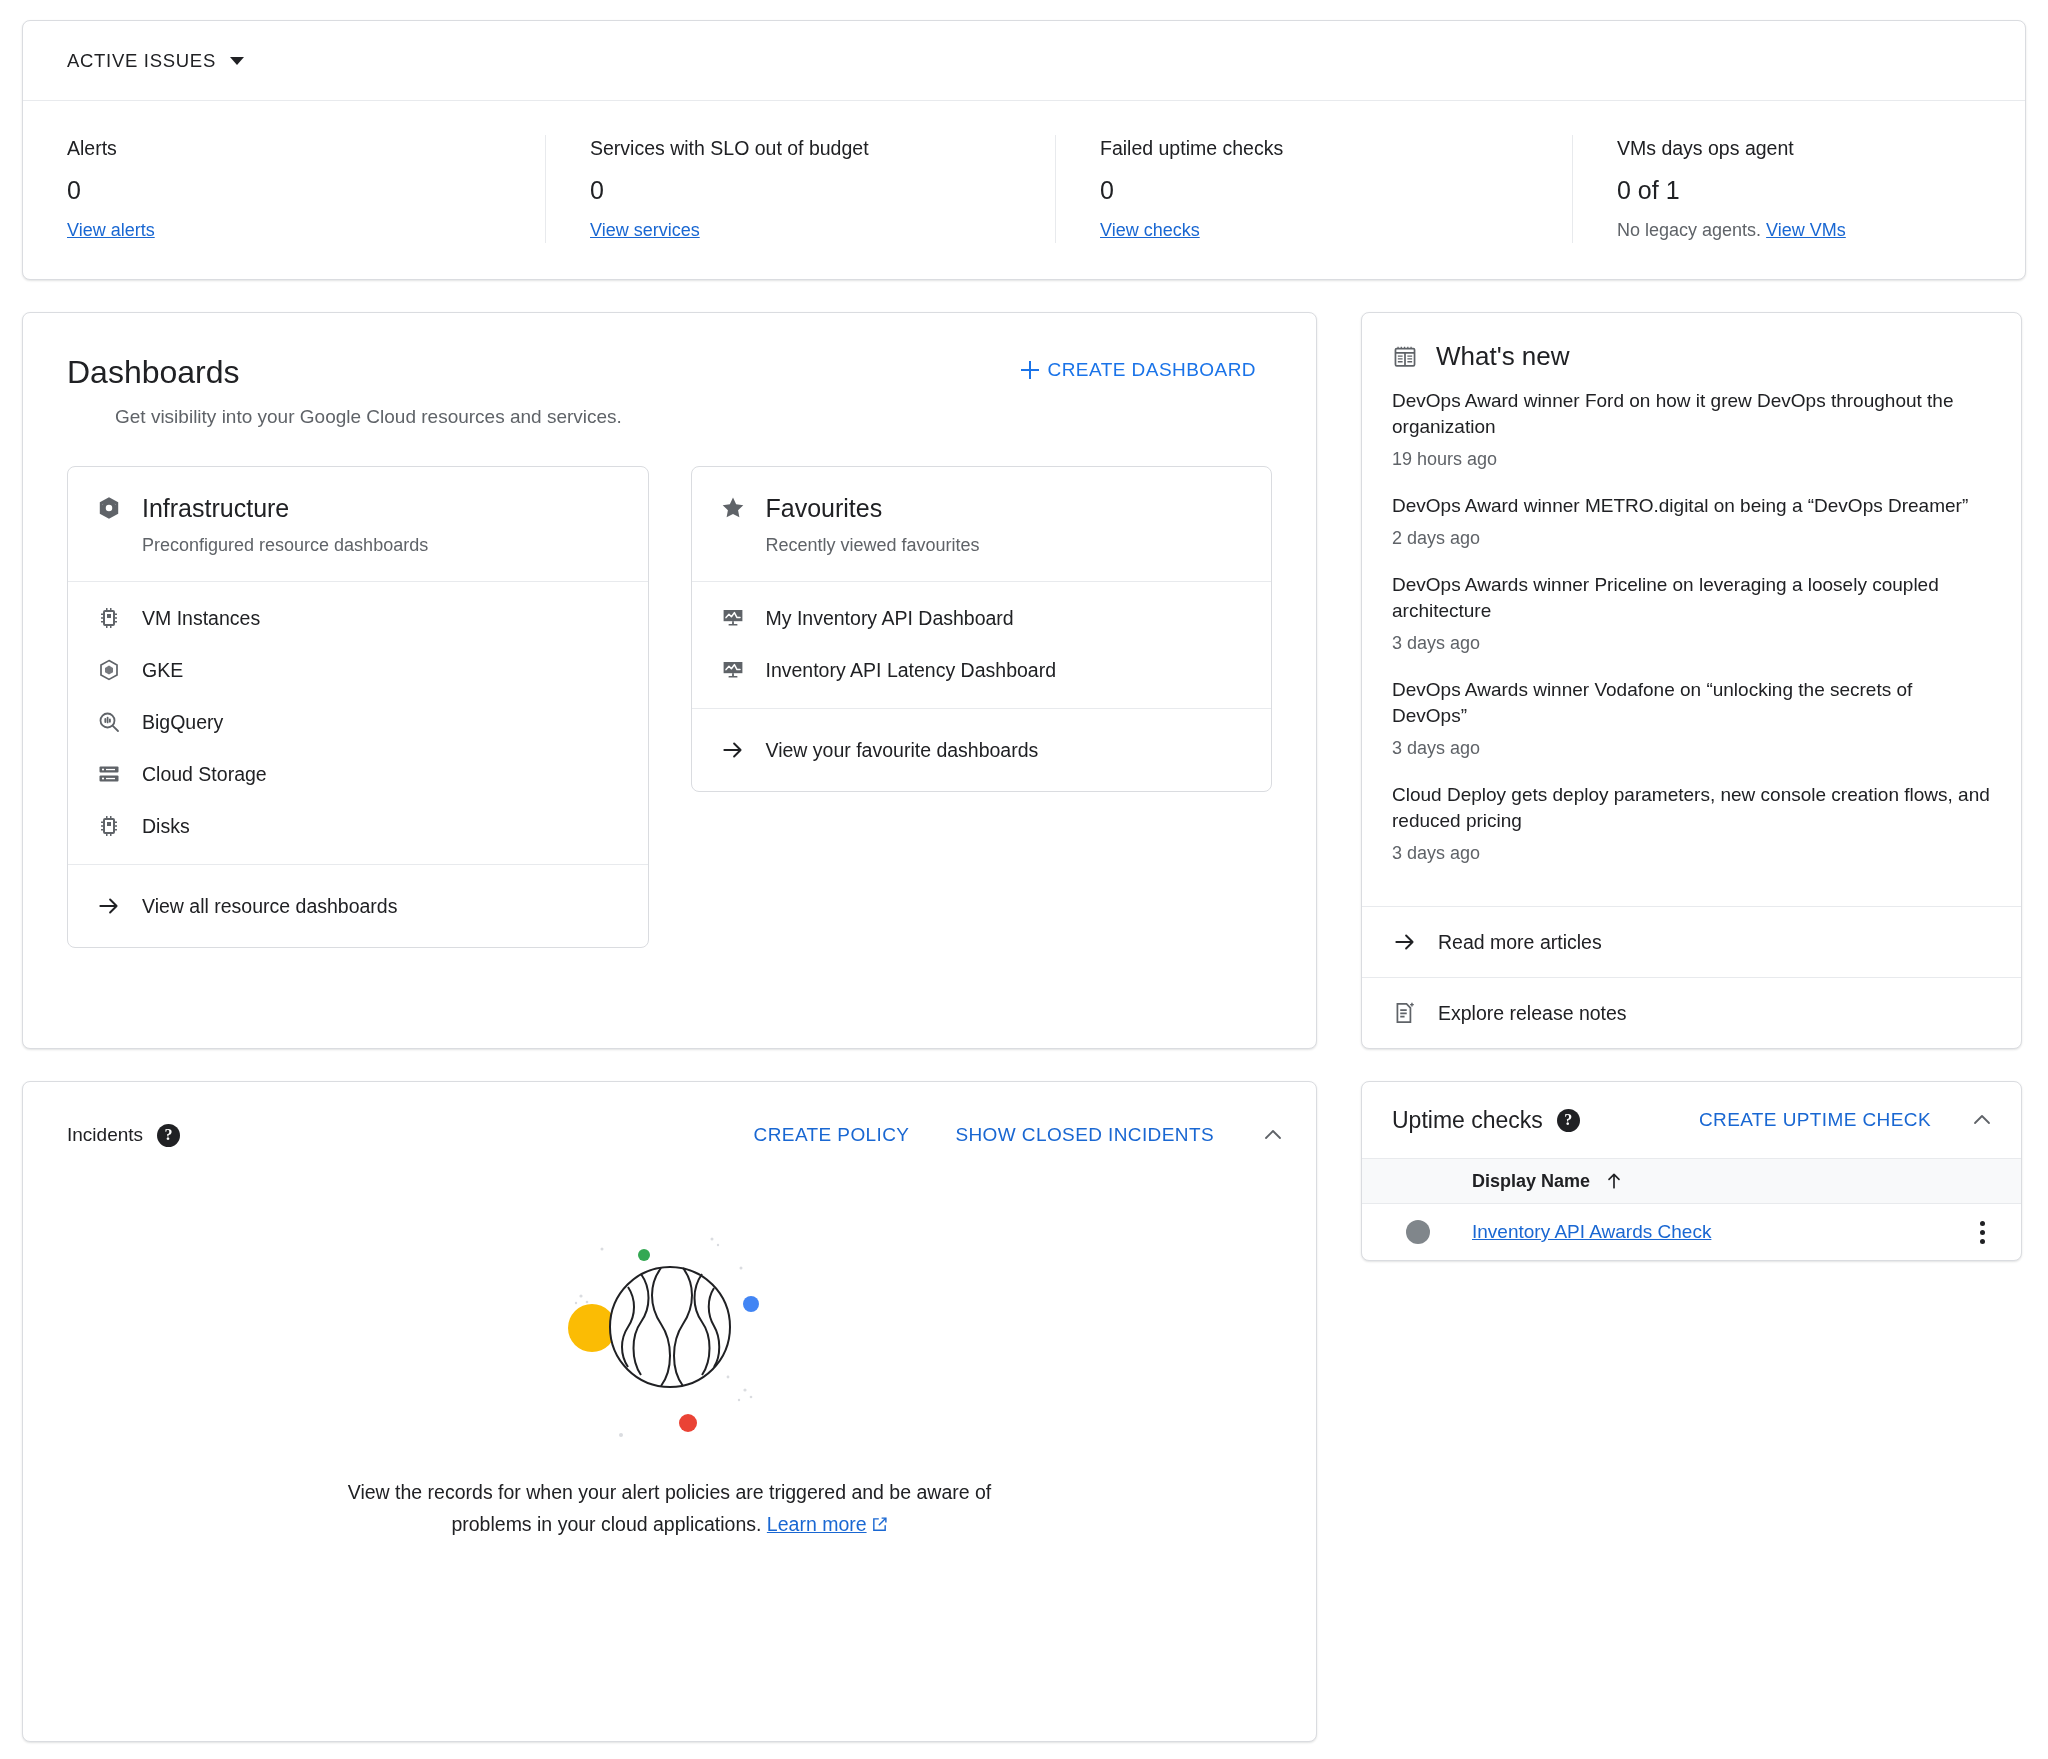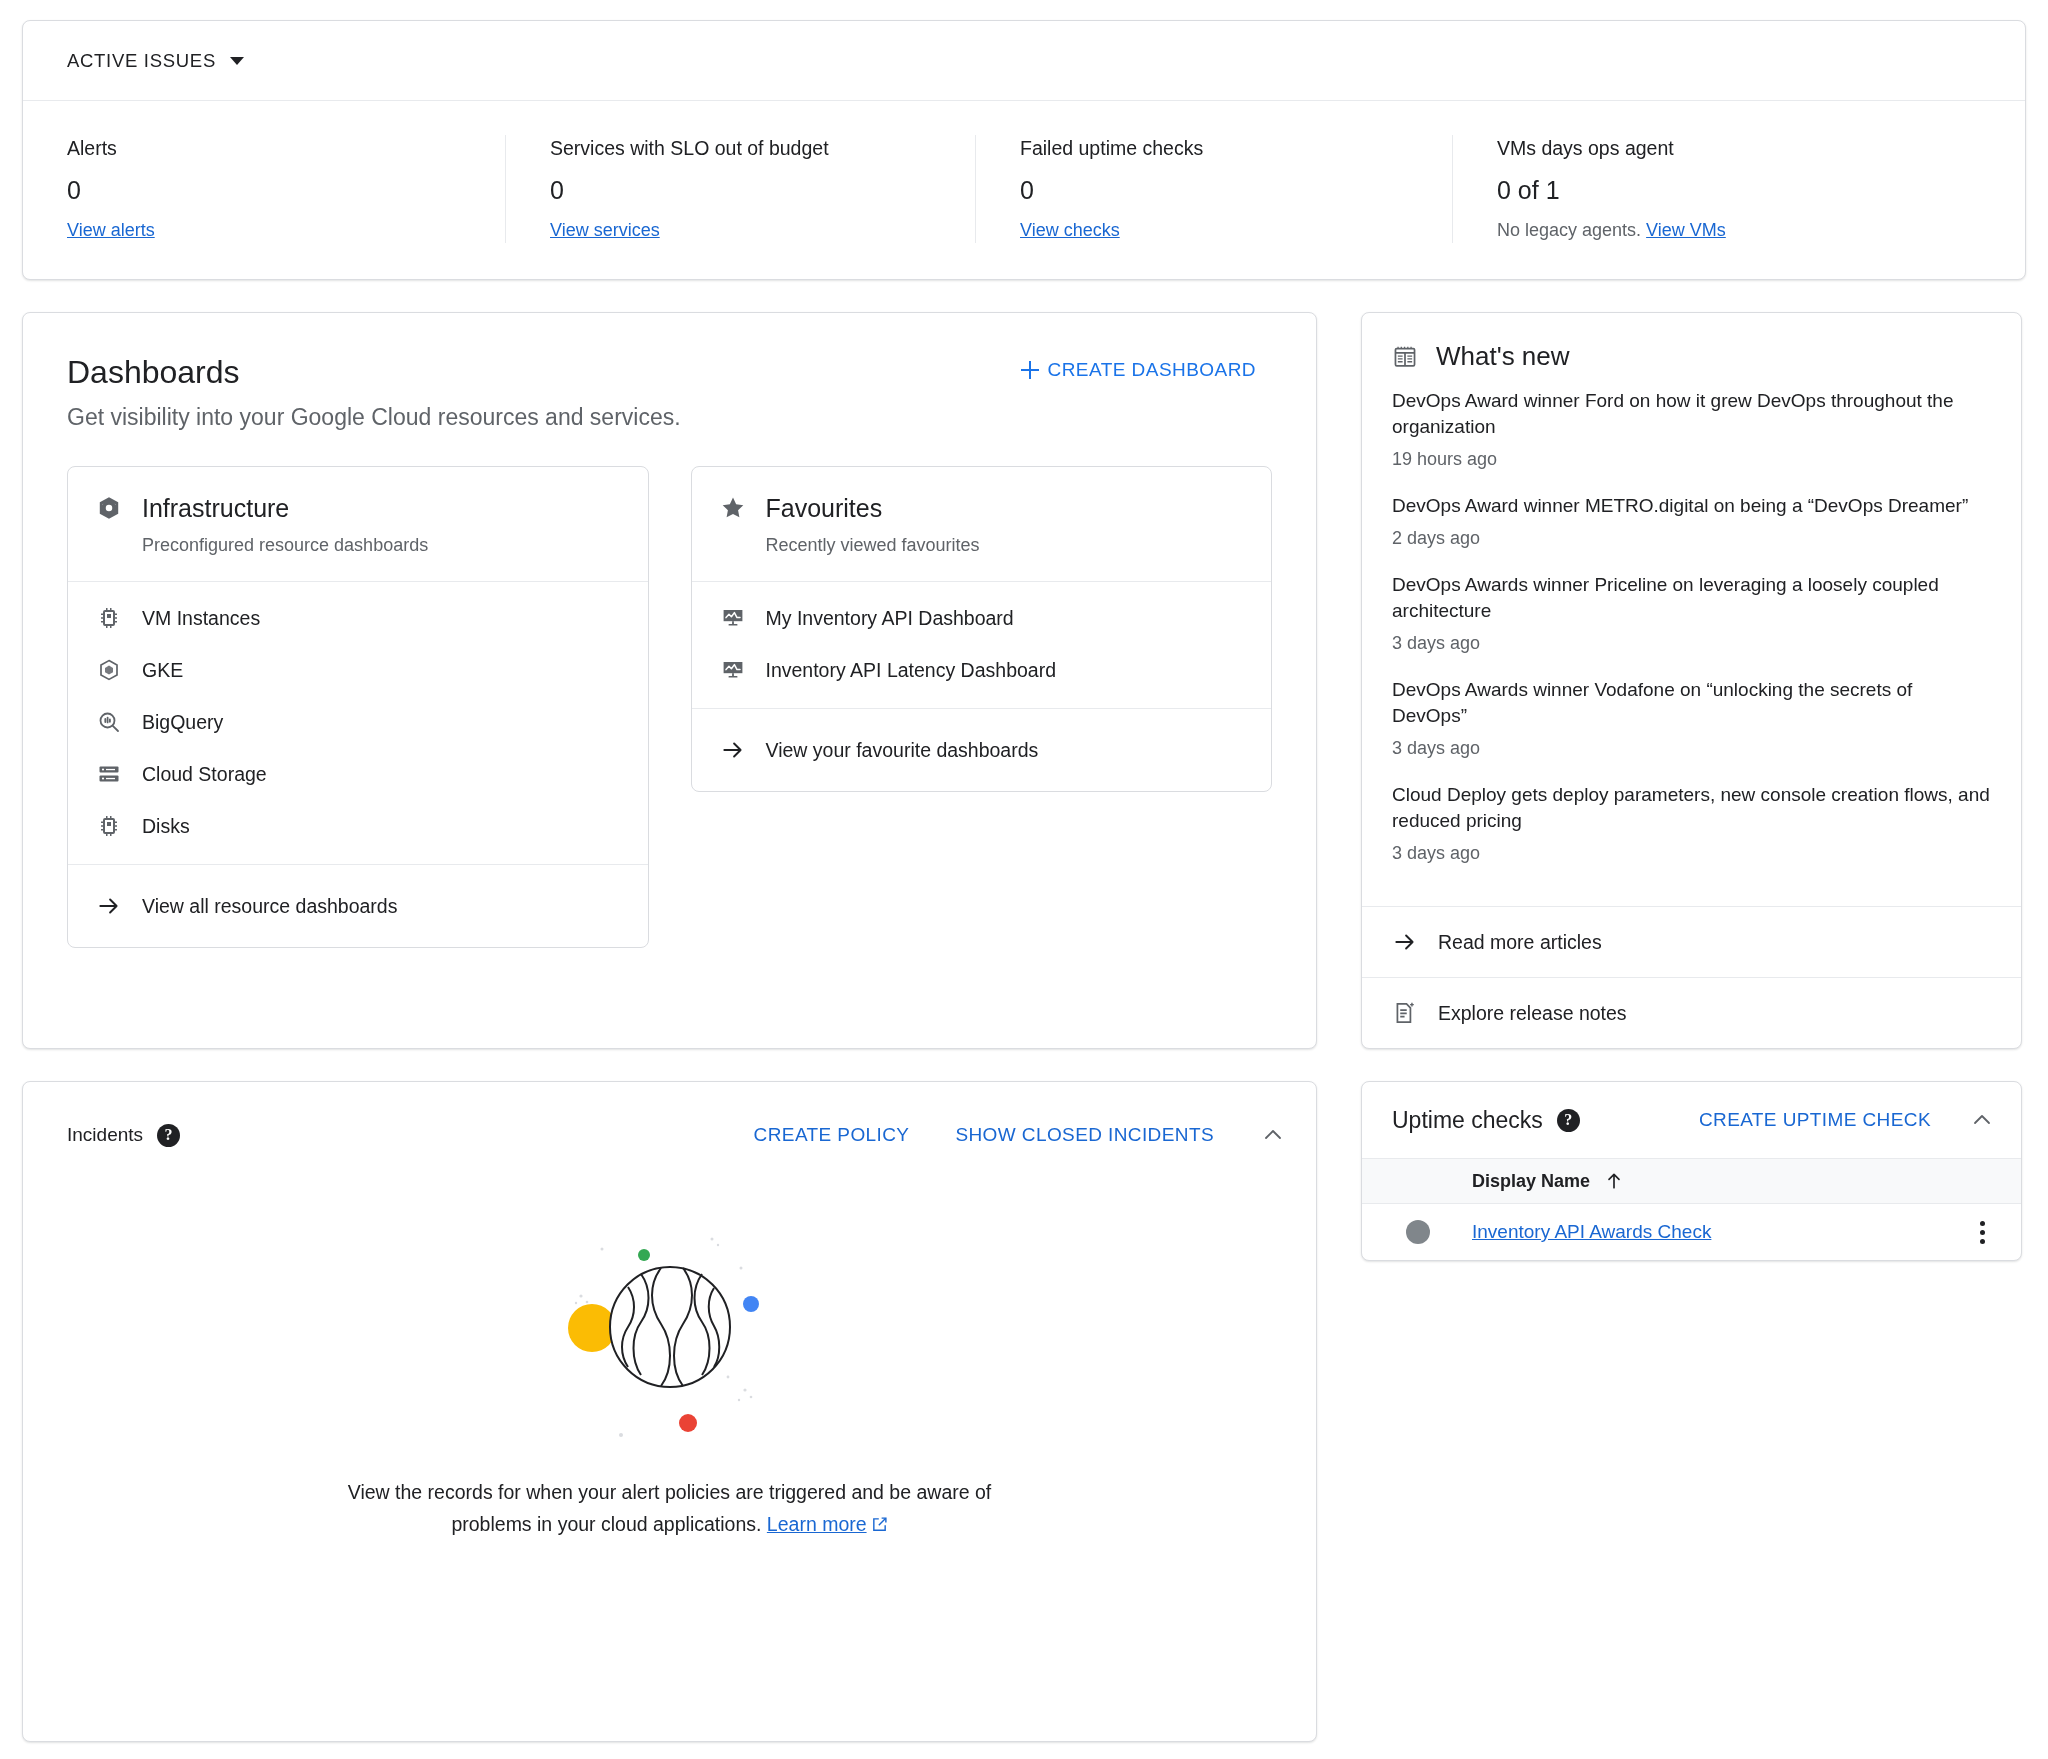--- a/index.html
+++ b/index.html
@@ -56,20 +56,21 @@
     margin-left:14px;
     width:0;height:0;
     border-left:7px solid transparent;
     border-right:7px solid transparent;
     border-top:8px solid #202124;
     vertical-align:middle;
   }
   .issues-body{
     display:flex;
     padding:34px 0 36px 0;
+    gap:40px;
   }
   .issue-col{
     padding:0 44px;
     flex:0 0 auto;
   }
   .issue-col + .issue-col{border-left:1px solid var(--rule);}
   .issue-col.c1{width:482px;}
   .issue-col.c2{width:470px;}
   .issue-col.c3{width:477px;}
   .issue-col.c4{width:575px;}
@@ -105,24 +106,25 @@
     margin-top:32px;
   }
   .dash-card{width:1295px;height:737px;position:relative;padding:40px 44px 0 44px;}
   .dash-title{
     font-size:32px;
     font-weight:400;
     line-height:38px;
     color:#202124;
   }
   .dash-sub{
-    font-size:23px;
+    font-size:19px;
     color:var(--muted);
     margin-top:13px;
     line-height:26px;
+    margin-left:48px;
   }
   .create-dash{
     position:absolute;
     top:46px; right:60px;
     display:flex;align-items:center;gap:8px;
     color:var(--blue);
     font-size:19px;
     font-weight:500;
     letter-spacing:.45px;
     cursor:pointer;

